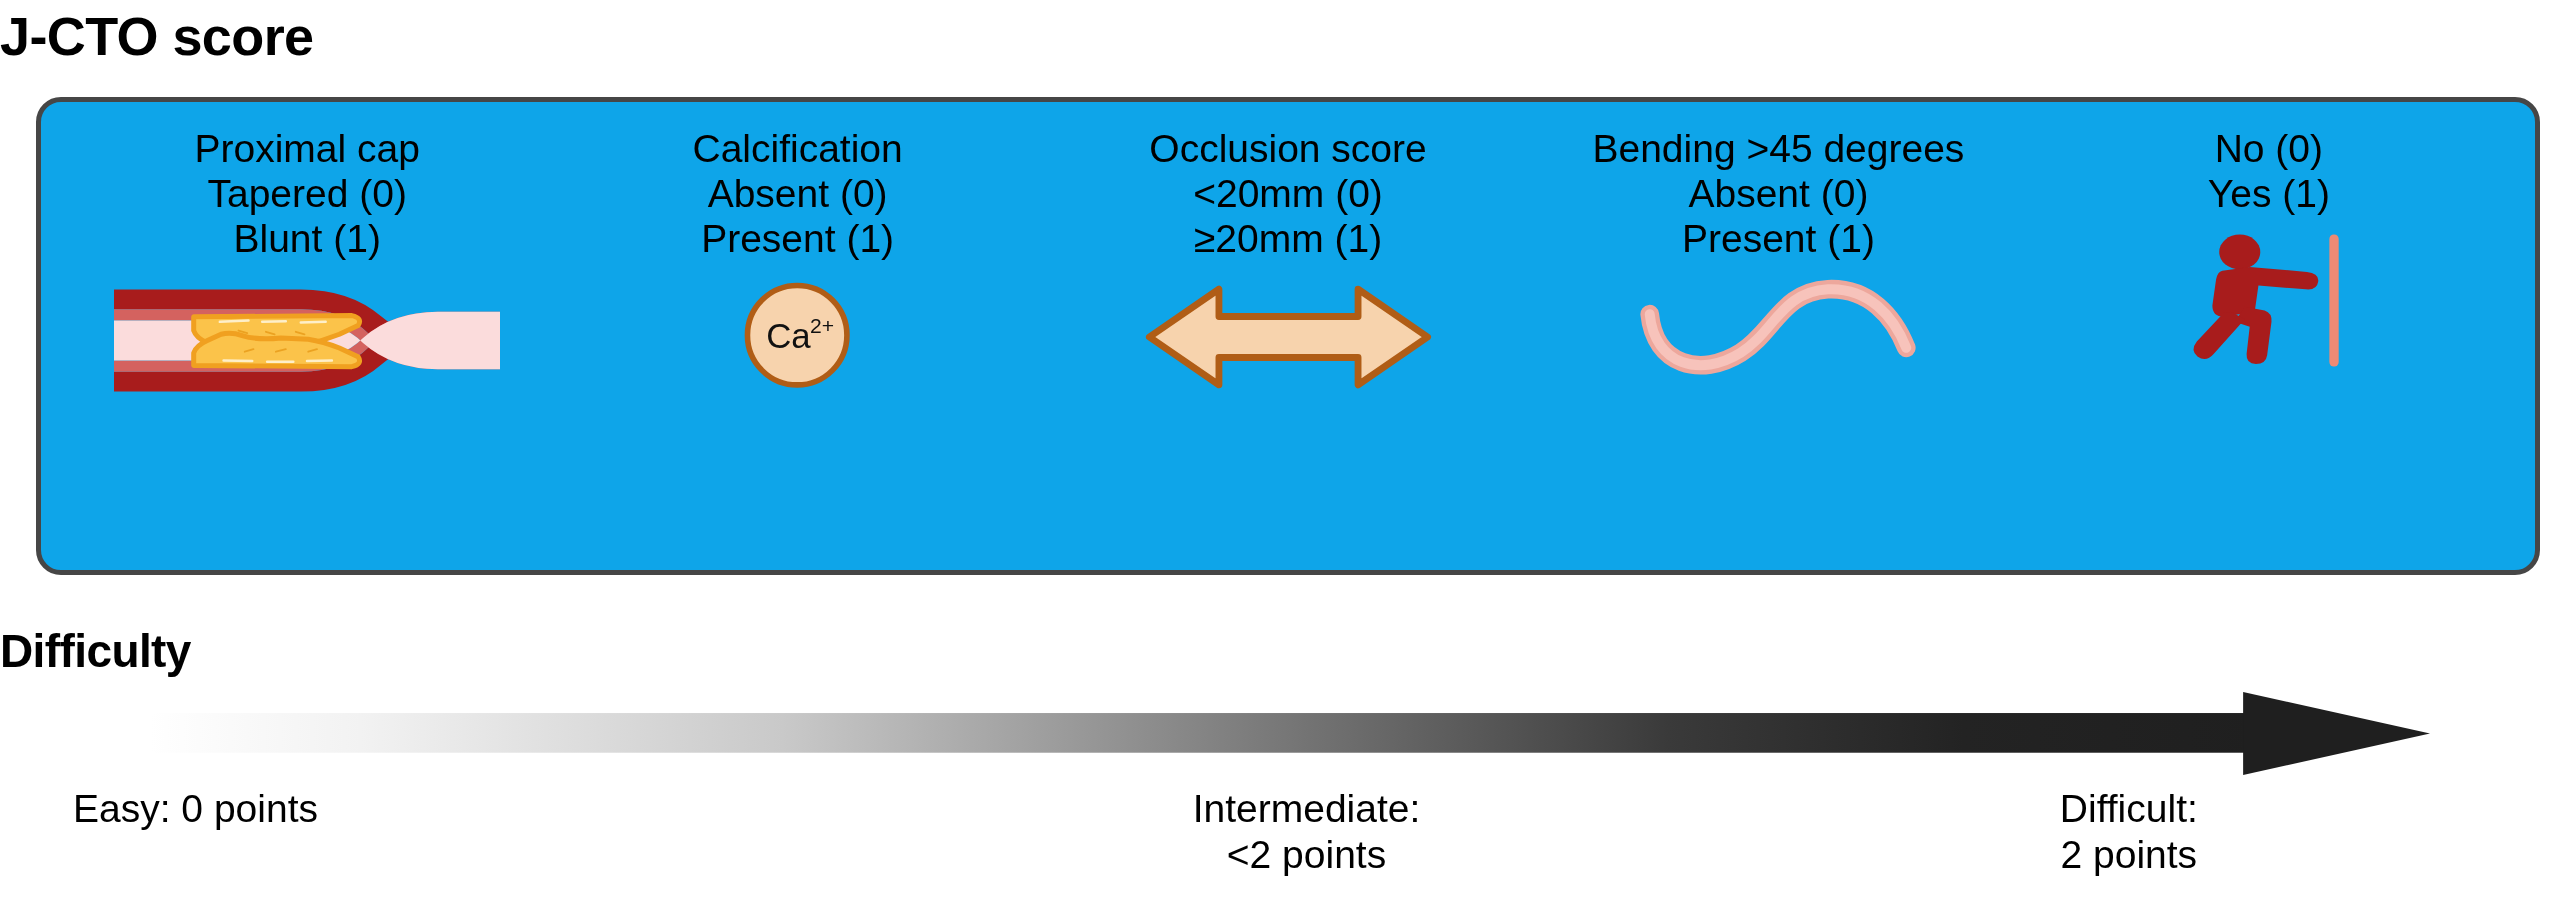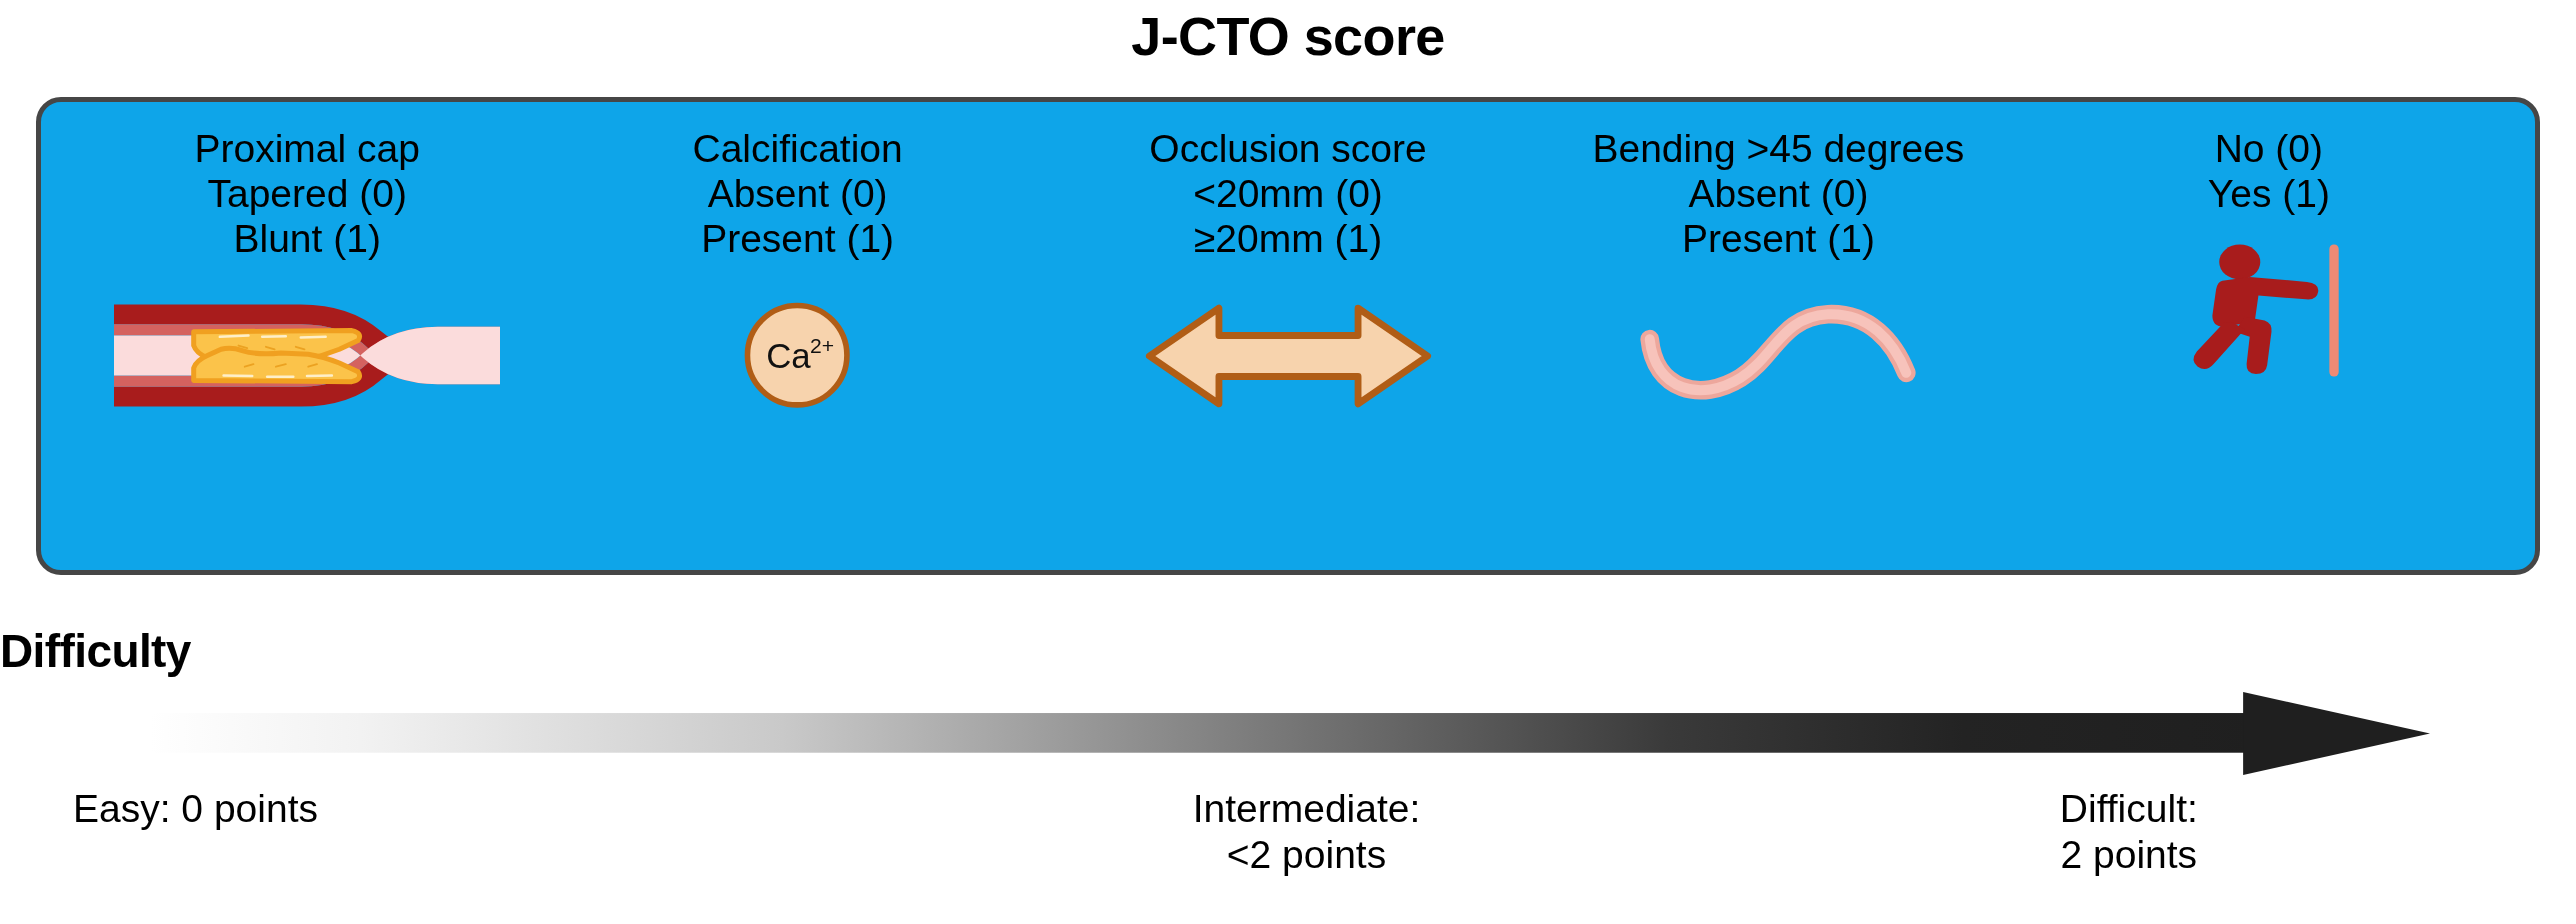--- a/index.html
+++ b/index.html
@@ -3,21 +3,21 @@
 <meta charset="utf-8">
 <style>
   html,body{margin:0;padding:0;}
   body{
     width:2576px;height:924px;background:#ffffff;
     font-family:"Liberation Sans","DejaVu Sans",sans-serif;
     color:#000;overflow:hidden;position:relative;
   }
   #page-title{
     position:absolute;top:5px;left:0;width:100%;
-    text-align:center;font-size:54px;font-weight:bold;
+    text-align:left;font-size:54px;font-weight:bold;
     letter-spacing:-0.6px;line-height:1.15;
   }
   #criteria-panel{
     position:absolute;left:36px;top:97px;
     width:2504px;height:478px;
     background:#0ea5e9;
     border:5.6px solid #464646;
     border-radius:25px;
     box-sizing:border-box;
   }
@@ -28,21 +28,21 @@
   }
   .criterion{
     flex:1 1 0;display:flex;flex-direction:column;
     align-items:center;min-width:0;
   }
   .criterion-label{
     font-size:39px;line-height:1.16;text-align:center;
     white-space:nowrap;
   }
   .criterion-icon{
-    margin-top:16px;display:flex;align-items:center;
+    margin-top:16px;display:flex;align-items:flex-start;
     justify-content:center;height:156px;width:100%;
   }
   .criterion-icon svg{display:block;overflow:visible;}
 
   #difficulty-title{
     position:absolute;top:624px;left:0;width:100%;
     text-align:left;font-size:46px;font-weight:bold;
     letter-spacing:-0.6px;
   }
   #difficulty-arrow{

